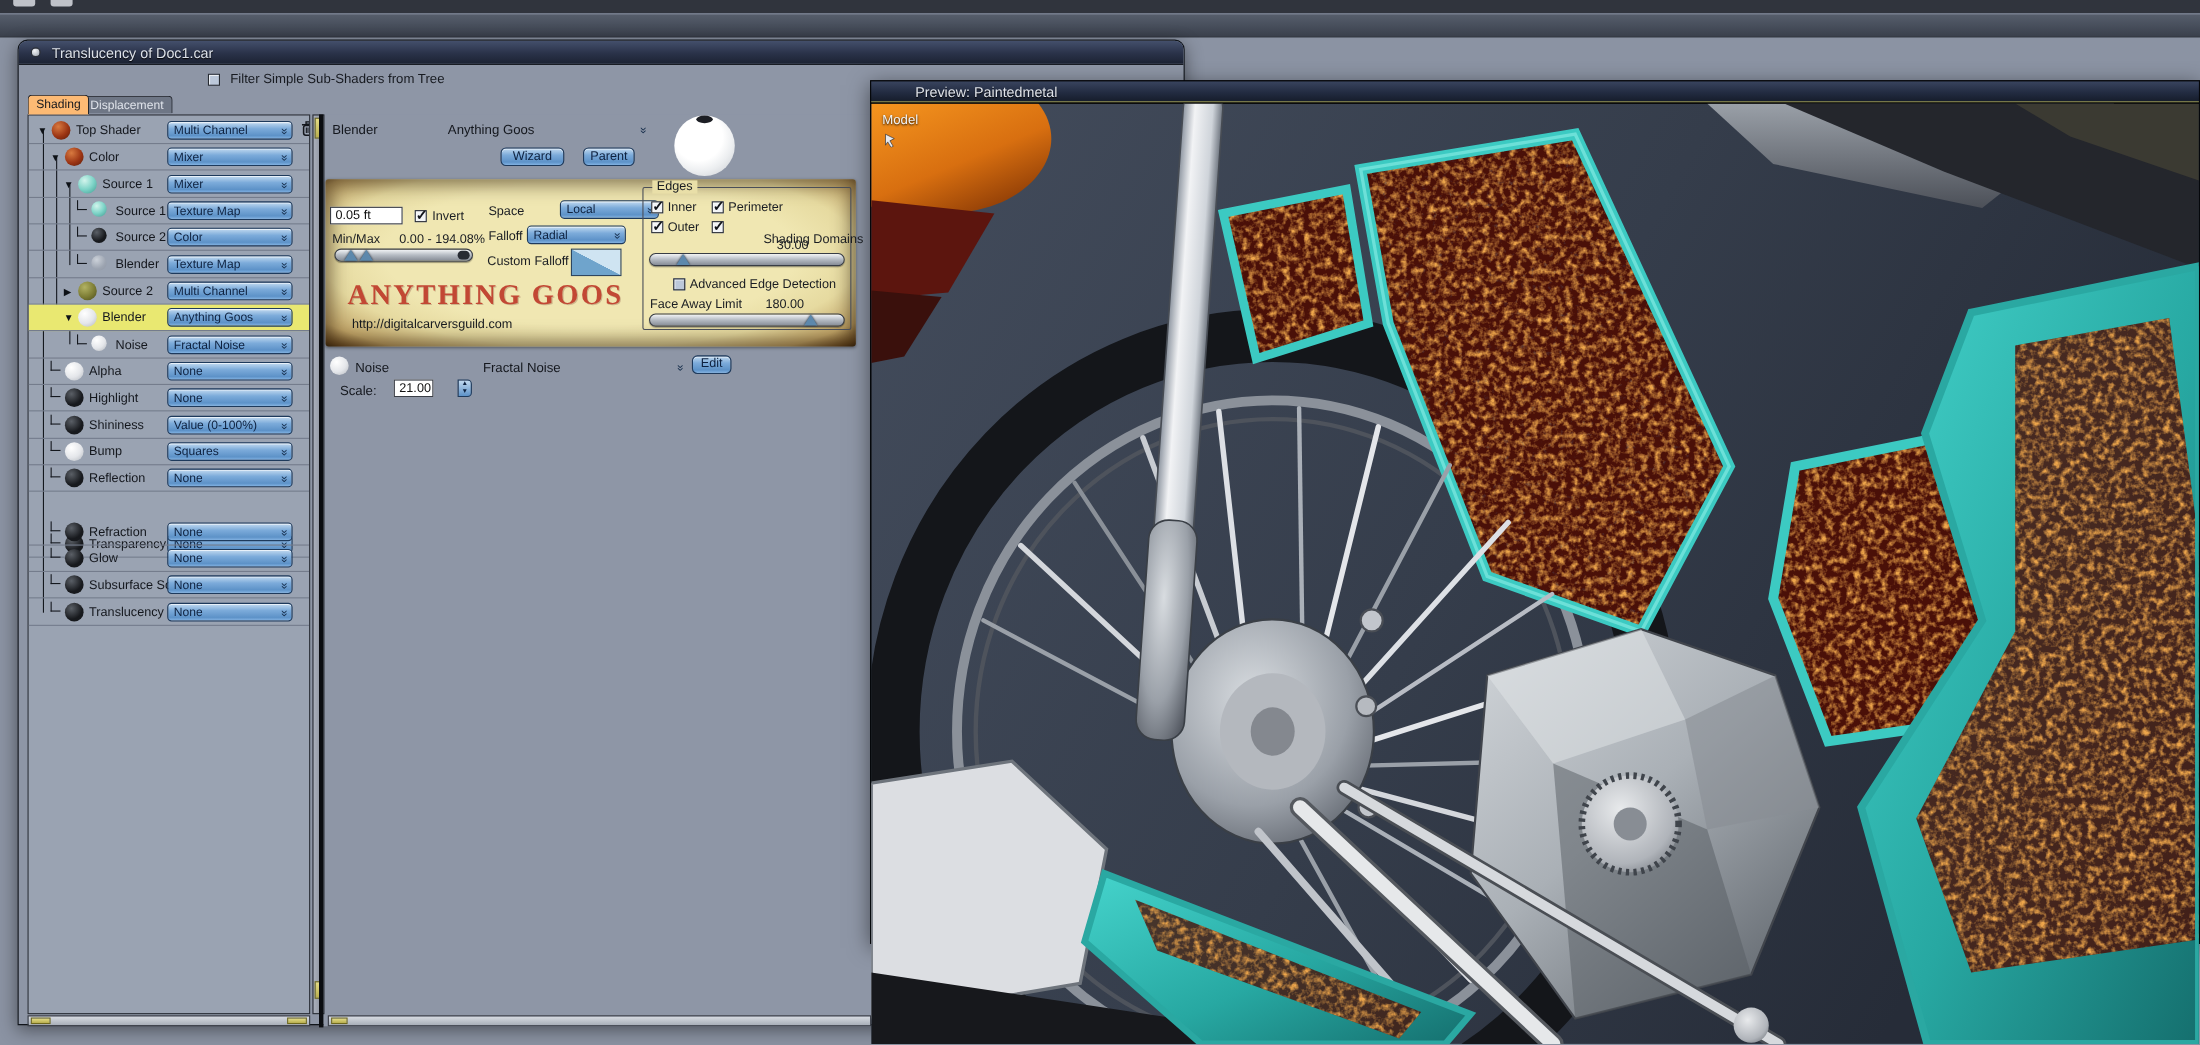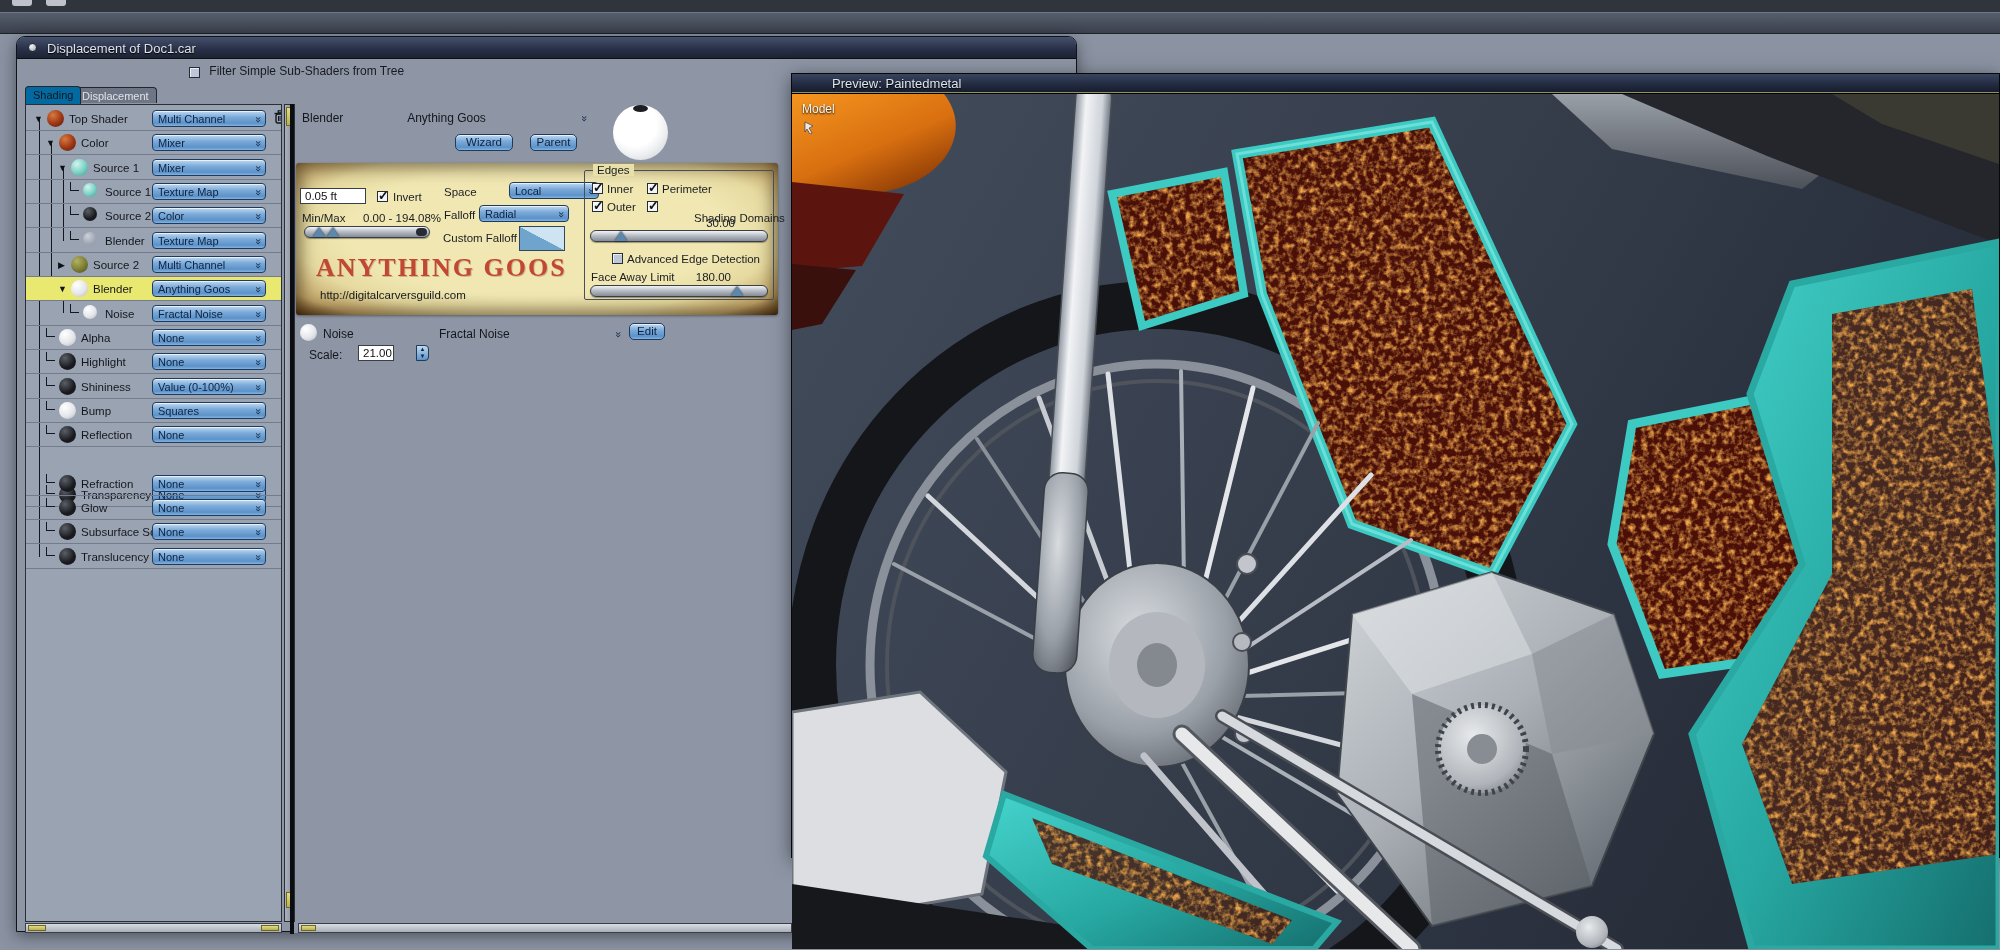--- a/index.html
+++ b/index.html
@@ -22,21 +22,21 @@
   .titlebar .tb-text{position:absolute;left:30px;top:4px;text-shadow:0 1px 1px #000;}
   .filter-row{position:absolute;left:172px;top:27px;height:14px;font-size:12px;color:#171a20;}
   .filter-row .chk{position:relative;top:1px;margin-right:6px;}
   .chk{display:inline-block;width:11px;height:11px;background:#bcc8da;border:1px solid #272b32;
     box-shadow:inset 1px 1px 0 rgba(255,255,255,.7);vertical-align:middle;position:relative;}
   .chk.checked{background:#f2f4f6;}
   .chk .ck{position:absolute;left:0px;top:-4px;font-size:13px;font-weight:bold;color:#101318;}
   
   .tab{position:absolute;top:49px;height:18px;font-size:11px;padding:2px 7px 0 7px;
     border:1px solid #23262d;border-bottom:none;border-radius:4px 4px 0 0;color:#14171d;}
-  .tab.active{background:#0369a1;z-index:3;}
+  .tab.active{background:#fdba74;z-index:3;}
   .tab.inactive{background:#6e7685;color:#dfe3ea;top:50px;height:16px;}
   
   #tree-panel{position:absolute;left:8px;top:67px;width:257px;height:818px;background:#9aa3b2;
     border:1px solid #2a2e36;overflow:hidden;z-index:2;}
   .trow{position:absolute;left:0;width:255px;height:24px;border-bottom:1px solid #747c8c;}
   .trow.selected{background:#e9e871;}
   .tw{position:absolute;top:7px;font-size:9px;color:#0d1116;width:12px;}
   .tw.elbow{width:9px;height:9px;border-left:1px solid #14181e;border-bottom:1px solid #14181e;top:2px;}
   .sphere{position:absolute;top:3px;width:17px;height:17px;border-radius:50%;}
   .s-rust{background:radial-gradient(circle at 35% 30%,#d87a40,#9c3514 55%,#581a08);}
@@ -106,21 +106,21 @@
 
   <div class="menustrip">
     <div class="mini-ic" style="left:12px;"></div>
     <div class="mini-ic" style="left:46px;"></div>
   </div>
   <div class="toolbar"></div>
 
   <div id="shader-window">
     <div class="titlebar">
       <span class="tb-circle"></span>
-      <span class="tb-text">Displacement of Doc1.car</span>
+      <span class="tb-text">Translucency of Doc1.car</span>
     </div>
 
     <div class="filter-row">
       <span class="chk"></span>
       <span>Filter Simple Sub-Shaders from Tree</span>
     </div>
 
     <div class="tab active" style="left:8px;">
       <span>Shading</span></div>
     <div class="tab inactive" style="left:57px;">

